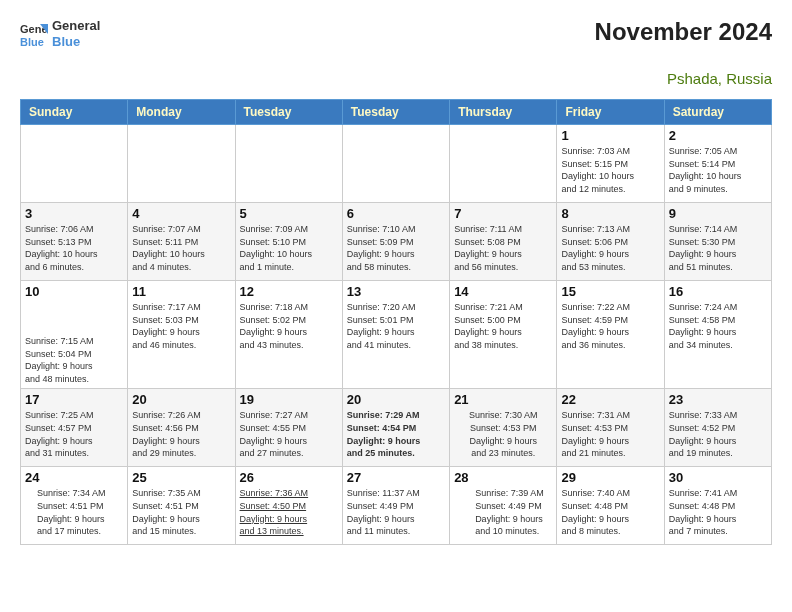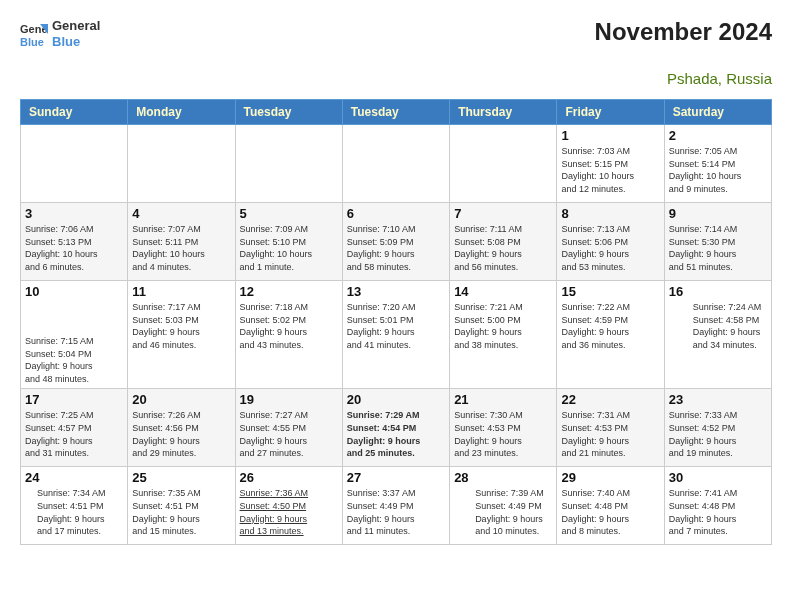--- a/index.html
+++ b/index.html
@@ -228,21 +228,21 @@
           </td>
           <td>
             <div class="day-num">15</div>
             <div class="day-info" style="white-space: pre-line;">Sunrise: 7:22 AM
 Sunset: 4:59 PM
 Daylight: 9 hours
 and 36 minutes.</div>
           </td>
           <td>
             <div class="day-num">16</div>
-            <div class="day-info" style="white-space: pre-line; margin-left: 24px;">Sunrise: 7:24 AM
+            <div class="day-info" style="white-space: pre-line;">Sunrise: 7:24 AM
 Sunset: 4:58 PM
 Daylight: 9 hours
 and 34 minutes.</div>
           </td>
         </tr>
         <tr>
           <td>
             <div class="day-num">17</div>
             <div class="day-info" style="white-space: pre-line;">Sunrise: 7:25 AM
 Sunset: 4:57 PM
@@ -265,21 +265,21 @@
           </td>
           <td>
             <div class="day-num">20</div>
             <div class="day-info" style="white-space: pre-line; font-weight: bold;">Sunrise: 7:29 AM
 Sunset: 4:54 PM
 Daylight: 9 hours
 and 25 minutes.</div>
           </td>
           <td>
             <div class="day-num">21</div>
-            <div class="day-info" style="white-space: pre-line;">Sunrise: 7:30 AM
+            <div class="day-info" style="white-space: pre-line; text-align: center;">Sunrise: 7:30 AM
 Sunset: 4:53 PM
 Daylight: 9 hours
 and 23 minutes.</div>
           </td>
           <td>
             <div class="day-num">22</div>
             <div class="day-info" style="white-space: pre-line;">Sunrise: 7:31 AM
 Sunset: 4:53 PM
 Daylight: 9 hours
 and 21 minutes.</div>
@@ -309,21 +309,21 @@
           </td>
           <td>
             <div class="day-num">26</div>
             <div class="day-info" style="white-space: pre-line; text-decoration: underline;">Sunrise: 7:36 AM
 Sunset: 4:50 PM
 Daylight: 9 hours
 and 13 minutes.</div>
           </td>
           <td>
             <div class="day-num">27</div>
-            <div class="day-info" style="white-space: pre-line;">Sunrise: 3:37 AM
+            <div class="day-info" style="white-space: pre-line;">Sunrise: 11:37 AM
 Sunset: 4:49 PM
 Daylight: 9 hours
 and 11 minutes.</div>
           </td>
           <td>
             <div class="day-num">28</div>
             <div class="day-info" style="white-space: pre-line; margin-left: 21px;">Sunrise: 7:39 AM
 Sunset: 4:49 PM
 Daylight: 9 hours
 and 10 minutes.</div>

